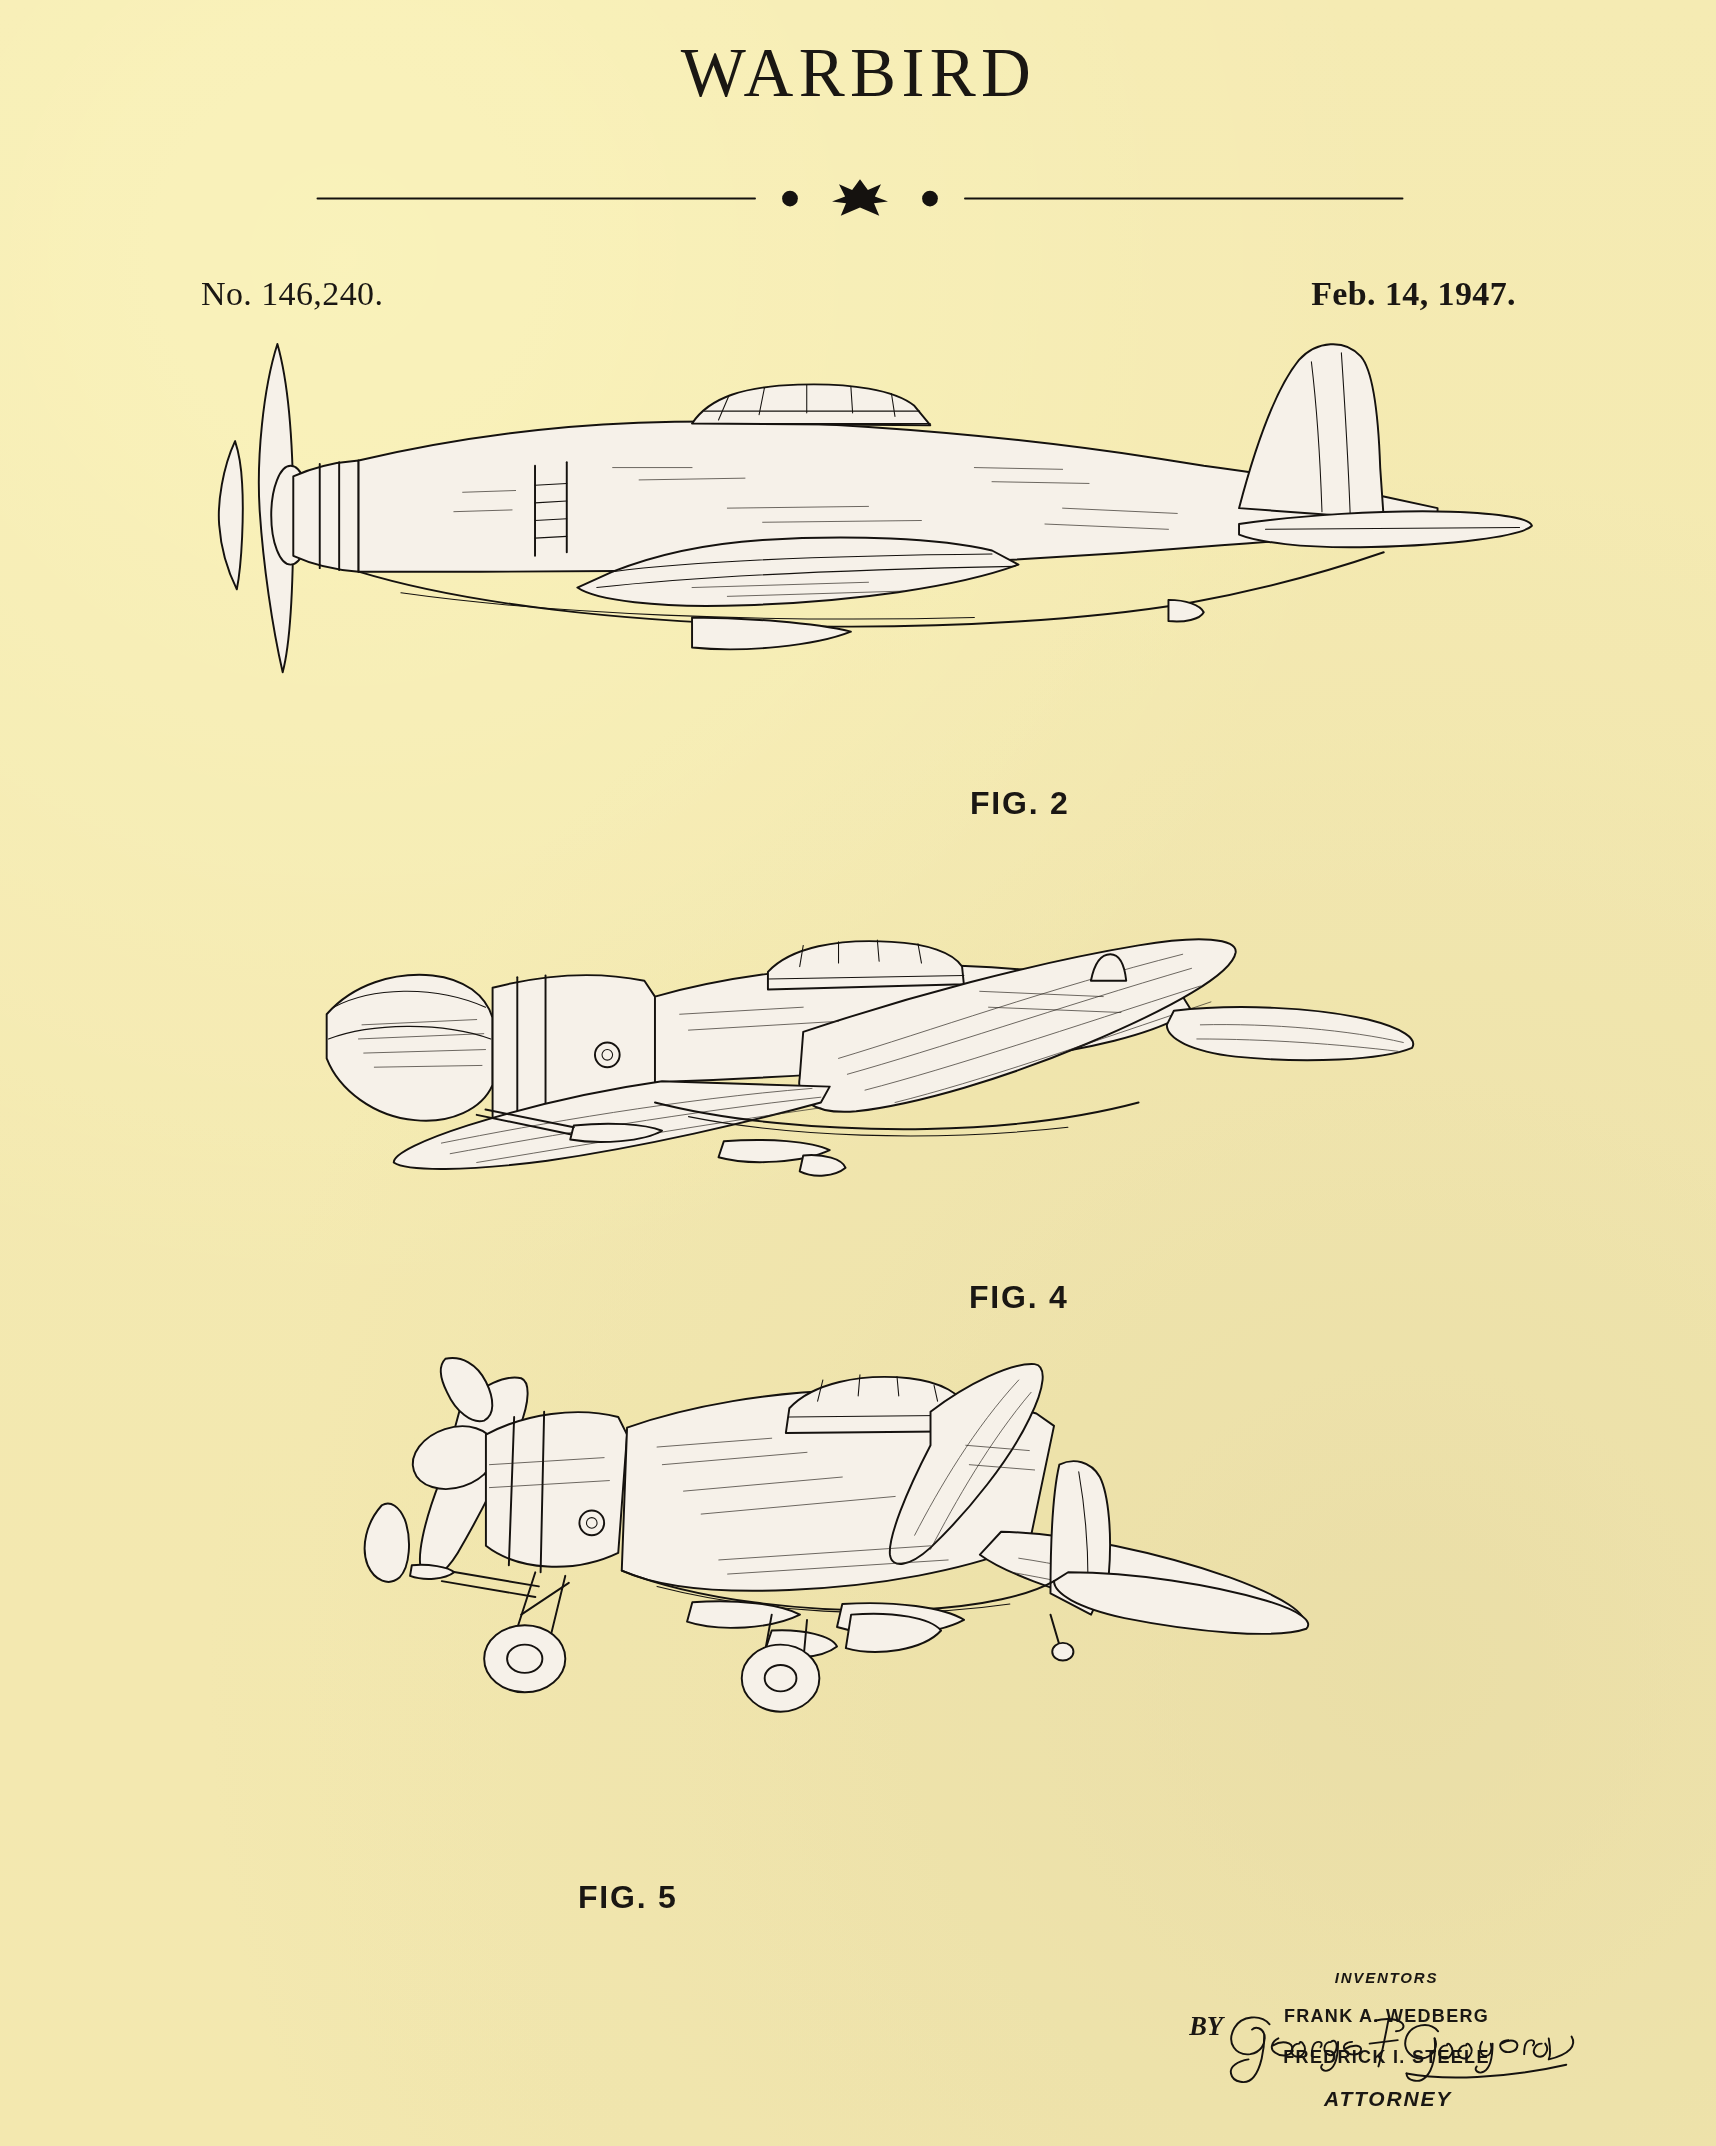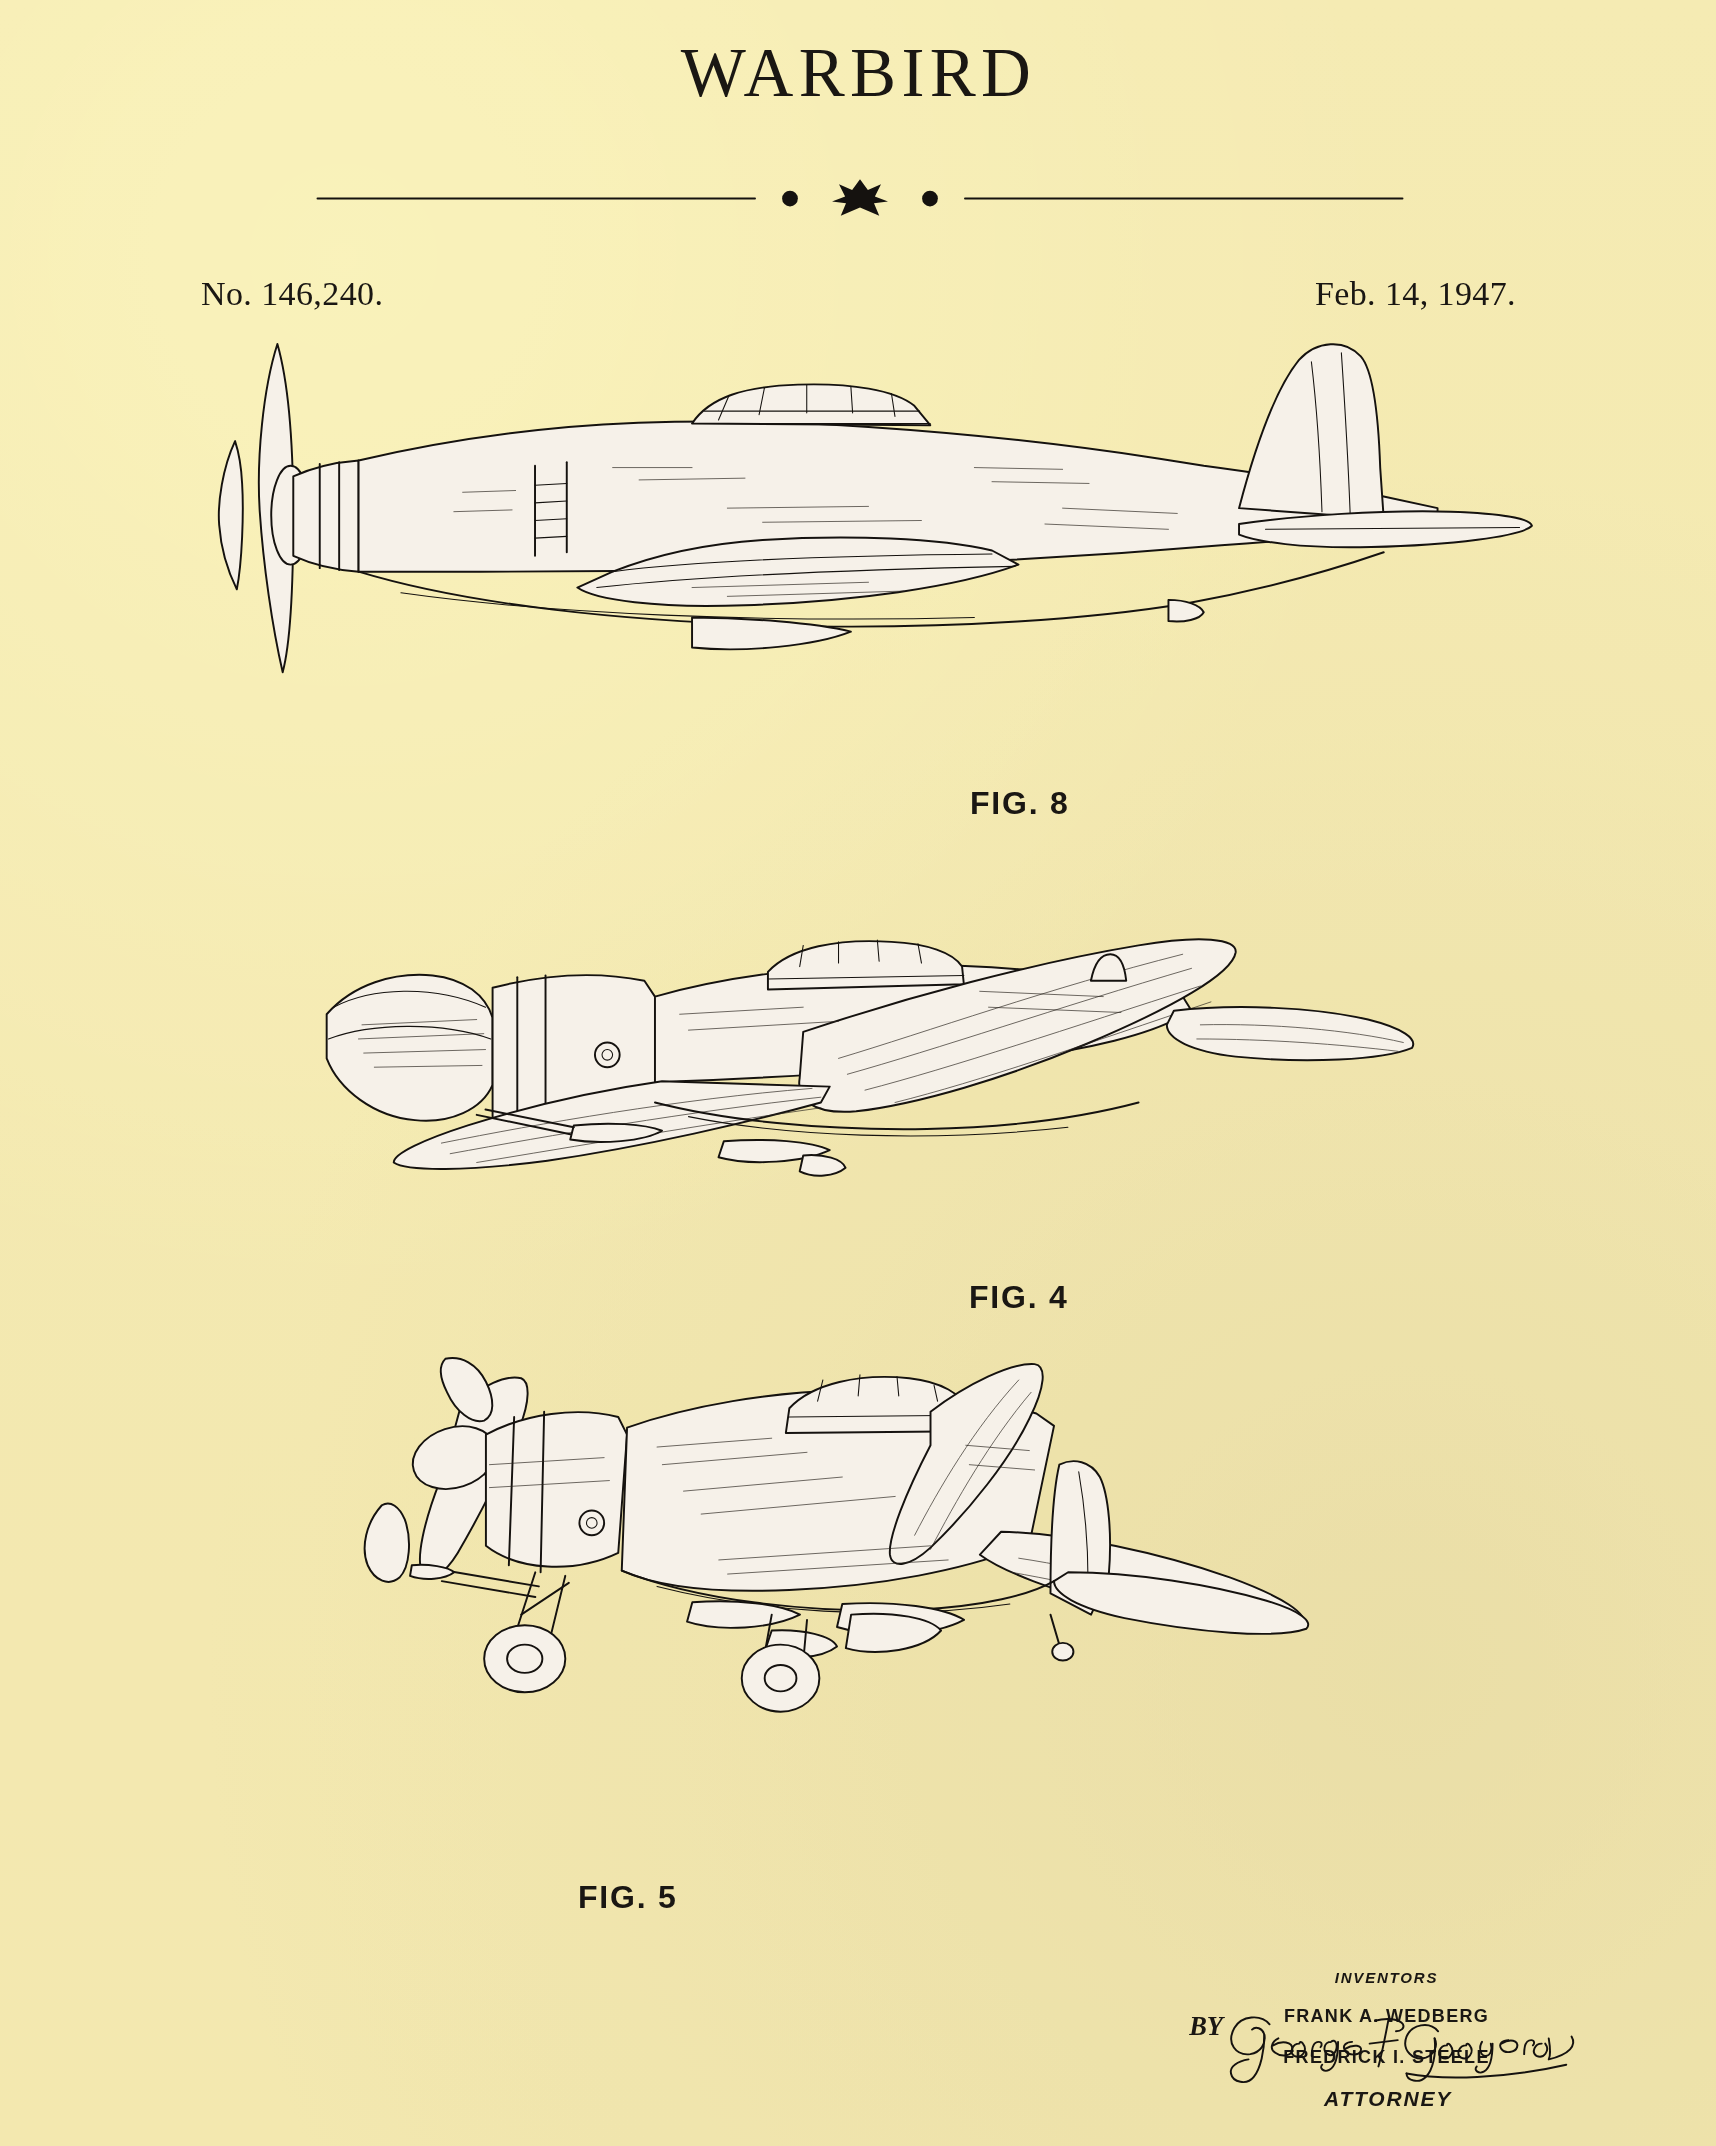--- a/index.html
+++ b/index.html
@@ -69,20 +69,21 @@
     left: 201px;
     font-size: 34px;
     letter-spacing: 0.4px;
   }
   .patent-date {
     position: absolute;
     top: 275px;
     right: 201px;
     font-size: 34px;
     letter-spacing: 0.4px;
+    font-weight: bold;
   }
 
   
   .figure {
     position: absolute;
   }
   .fig2 { top: 335px; left: 198px; width: 1341px; height: 371px; }
   .fig4 { top: 926px; left: 309px; width: 1112px; height: 353px; }
   .fig5 { top: 1350px; left: 313px; width: 1138px; height: 494px; }
 
@@ -252,21 +253,21 @@
           <path d="M640,212 L820,210"></path>
         <path d="M980,196 L1110,202"></path>
           <path d="M960,214 L1100,220"></path>
         <path d="M300,178 L360,176"></path>
           <path d="M290,200 L356,198"></path>
         <path d="M560,286 L760,280"></path>
           <path d="M600,296 L800,290"></path>
       </g>
     </svg>
   </div>
-  <div class="fig-label fig2-label">FIG. 8</div>
+  <div class="fig-label fig2-label">FIG. 2</div>
 
   <div class="figure fig4">
     <svg viewBox="0 0 1260 400" width="1112" height="353">
 
       <path class="ln fillw" d="M20,100 C50,66 96,52 140,56 C176,60 200,78 208,104 L208,180 C196,208 160,224 120,220 C74,216 34,186 20,150 Z"></path>
       <path class="ln-thin" d="M28,92 C70,70 140,66 200,92"></path>
       <path class="ln-thin" d="M22,128 C70,110 150,108 206,128"></path>
 
       <path class="ln fillw" d="M208,70 C270,54 330,52 380,62 L392,80 L392,200 C340,236 260,244 208,222 Z"></path>
       <path class="ln" d="M236,58 L236,236"></path>

